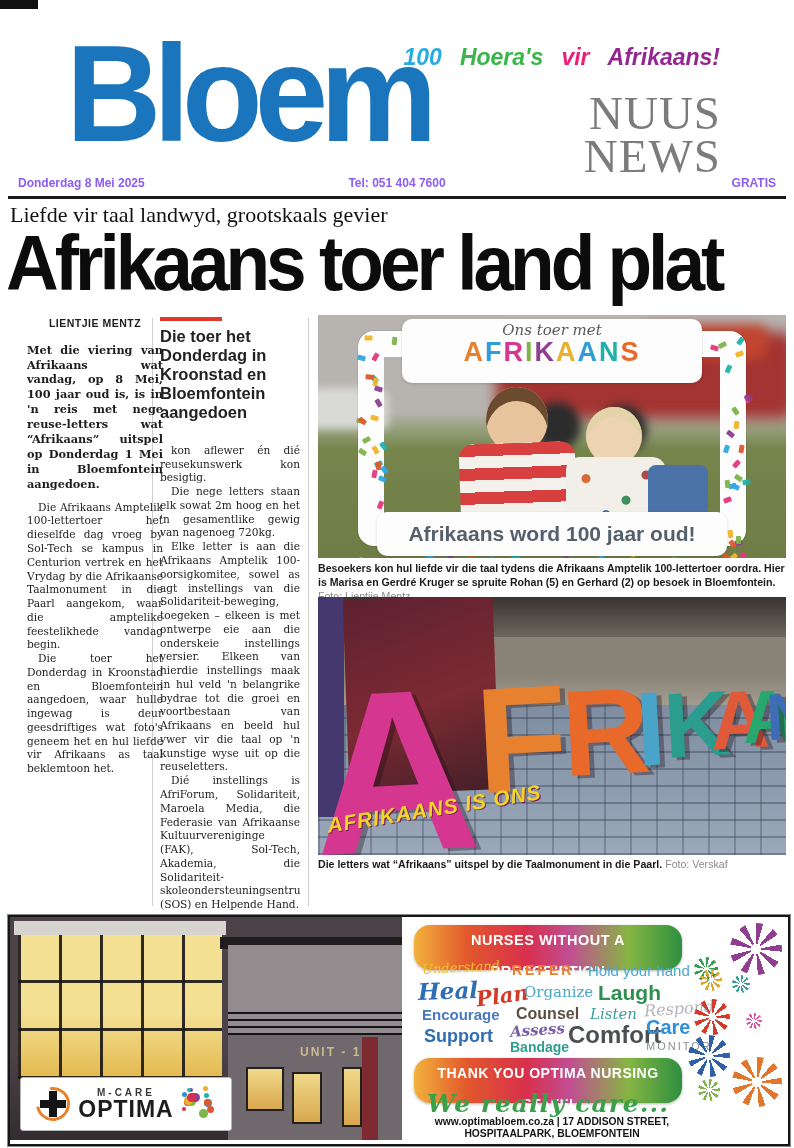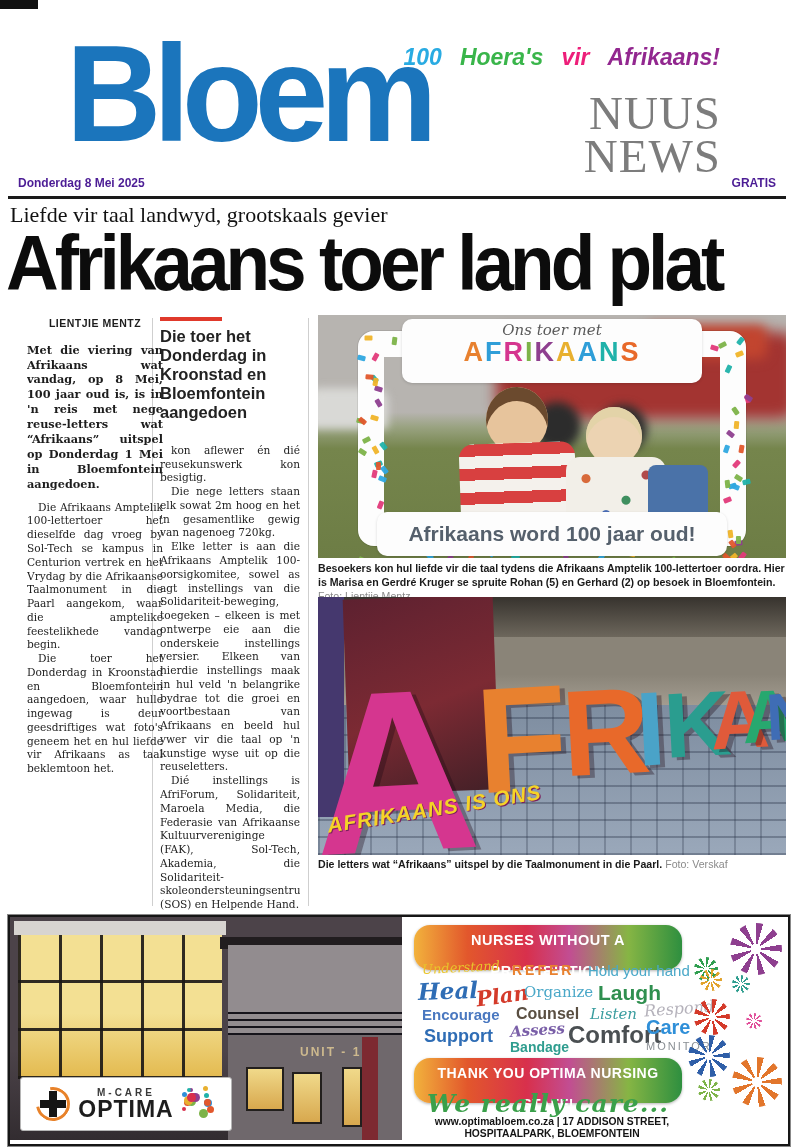--- a/index.html
+++ b/index.html
@@ -7,21 +7,21 @@
         overflow:hidden;font-family:"Liberation Sans",sans-serif;}
   
   .scan-strip{position:absolute;left:0;top:0;width:38px;height:9px;background:#111;}
   .tagline{position:absolute;right:74px;top:44px;font-size:23px;font-weight:bold;letter-spacing:0;}
   .tagline span{margin-left:18px;font-style:italic;}
   .logo{position:absolute;left:66px;top:28px;font-size:132px;font-weight:bold;
         letter-spacing:-8px;color:#1b75bc;line-height:1;transform:scaleY(1.04);}
   .logo-side{position:absolute;left:553px;top:92px;width:168px;text-align:right;
         font-family:"Liberation Serif",serif;font-size:47px;color:#7c7c7c;line-height:.92;letter-spacing:1px;}
   .datebar{position:absolute;left:8px;right:8px;top:176px;height:17px;font-size:12px;
-        font-weight:bold;color:#4c1d95;}
+        font-weight:bold;color:#8b5cf6;}
   .datebar .d{position:absolute;left:10px;}
   .datebar .t{position:absolute;left:0;right:0;text-align:center;}
   .datebar .g{position:absolute;right:10px;}
   .thickrule{position:absolute;left:8px;right:8px;top:196px;height:3px;background:#1a1a1a;}
   .kicker{position:absolute;left:10px;top:202px;font-family:"Liberation Serif",serif;
         font-size:22px;color:#111;}
   .headline{position:absolute;left:6px;top:224px;width:786px;font-size:73px;font-weight:bold;
         letter-spacing:-4px;color:#0c0c0c;line-height:1;transform:scaleY(1.06);transform-origin:left top;}
   
   .colrule{position:absolute;top:318px;height:588px;width:1px;background:#cfcfcf;}
@@ -124,20 +124,21 @@
   <div class="tagline">
     <span style="color: rgb(41, 171, 226);">100</span><span style="color: rgb(57, 181, 74);">Hoera's</span><span style="color: rgb(237, 30, 121);">vir</span><span style="color: rgb(146, 39, 143);">Afrikaans!</span>
   </div>
   <div class="logo">Bloem</div>
   <div class="logo-side">
     <div>NUUS</div>
     <div>NEWS</div>
   </div>
   <div class="datebar">
     <span class="d">Donderdag 8 Mei 2025</span>
+    <span class="t">Tel: 051 404 7600</span>
     <span class="g">GRATIS</span>
   </div>
   <div class="thickrule"></div>
 
   <div class="kicker">Liefde vir taal landwyd, grootskaals gevier</div>
   <div class="headline">Afrikaans toer land plat</div>
 
   <div class="colrule" style="left:152px;"></div>
   <div class="colrule" style="left:308px;"></div>
 

